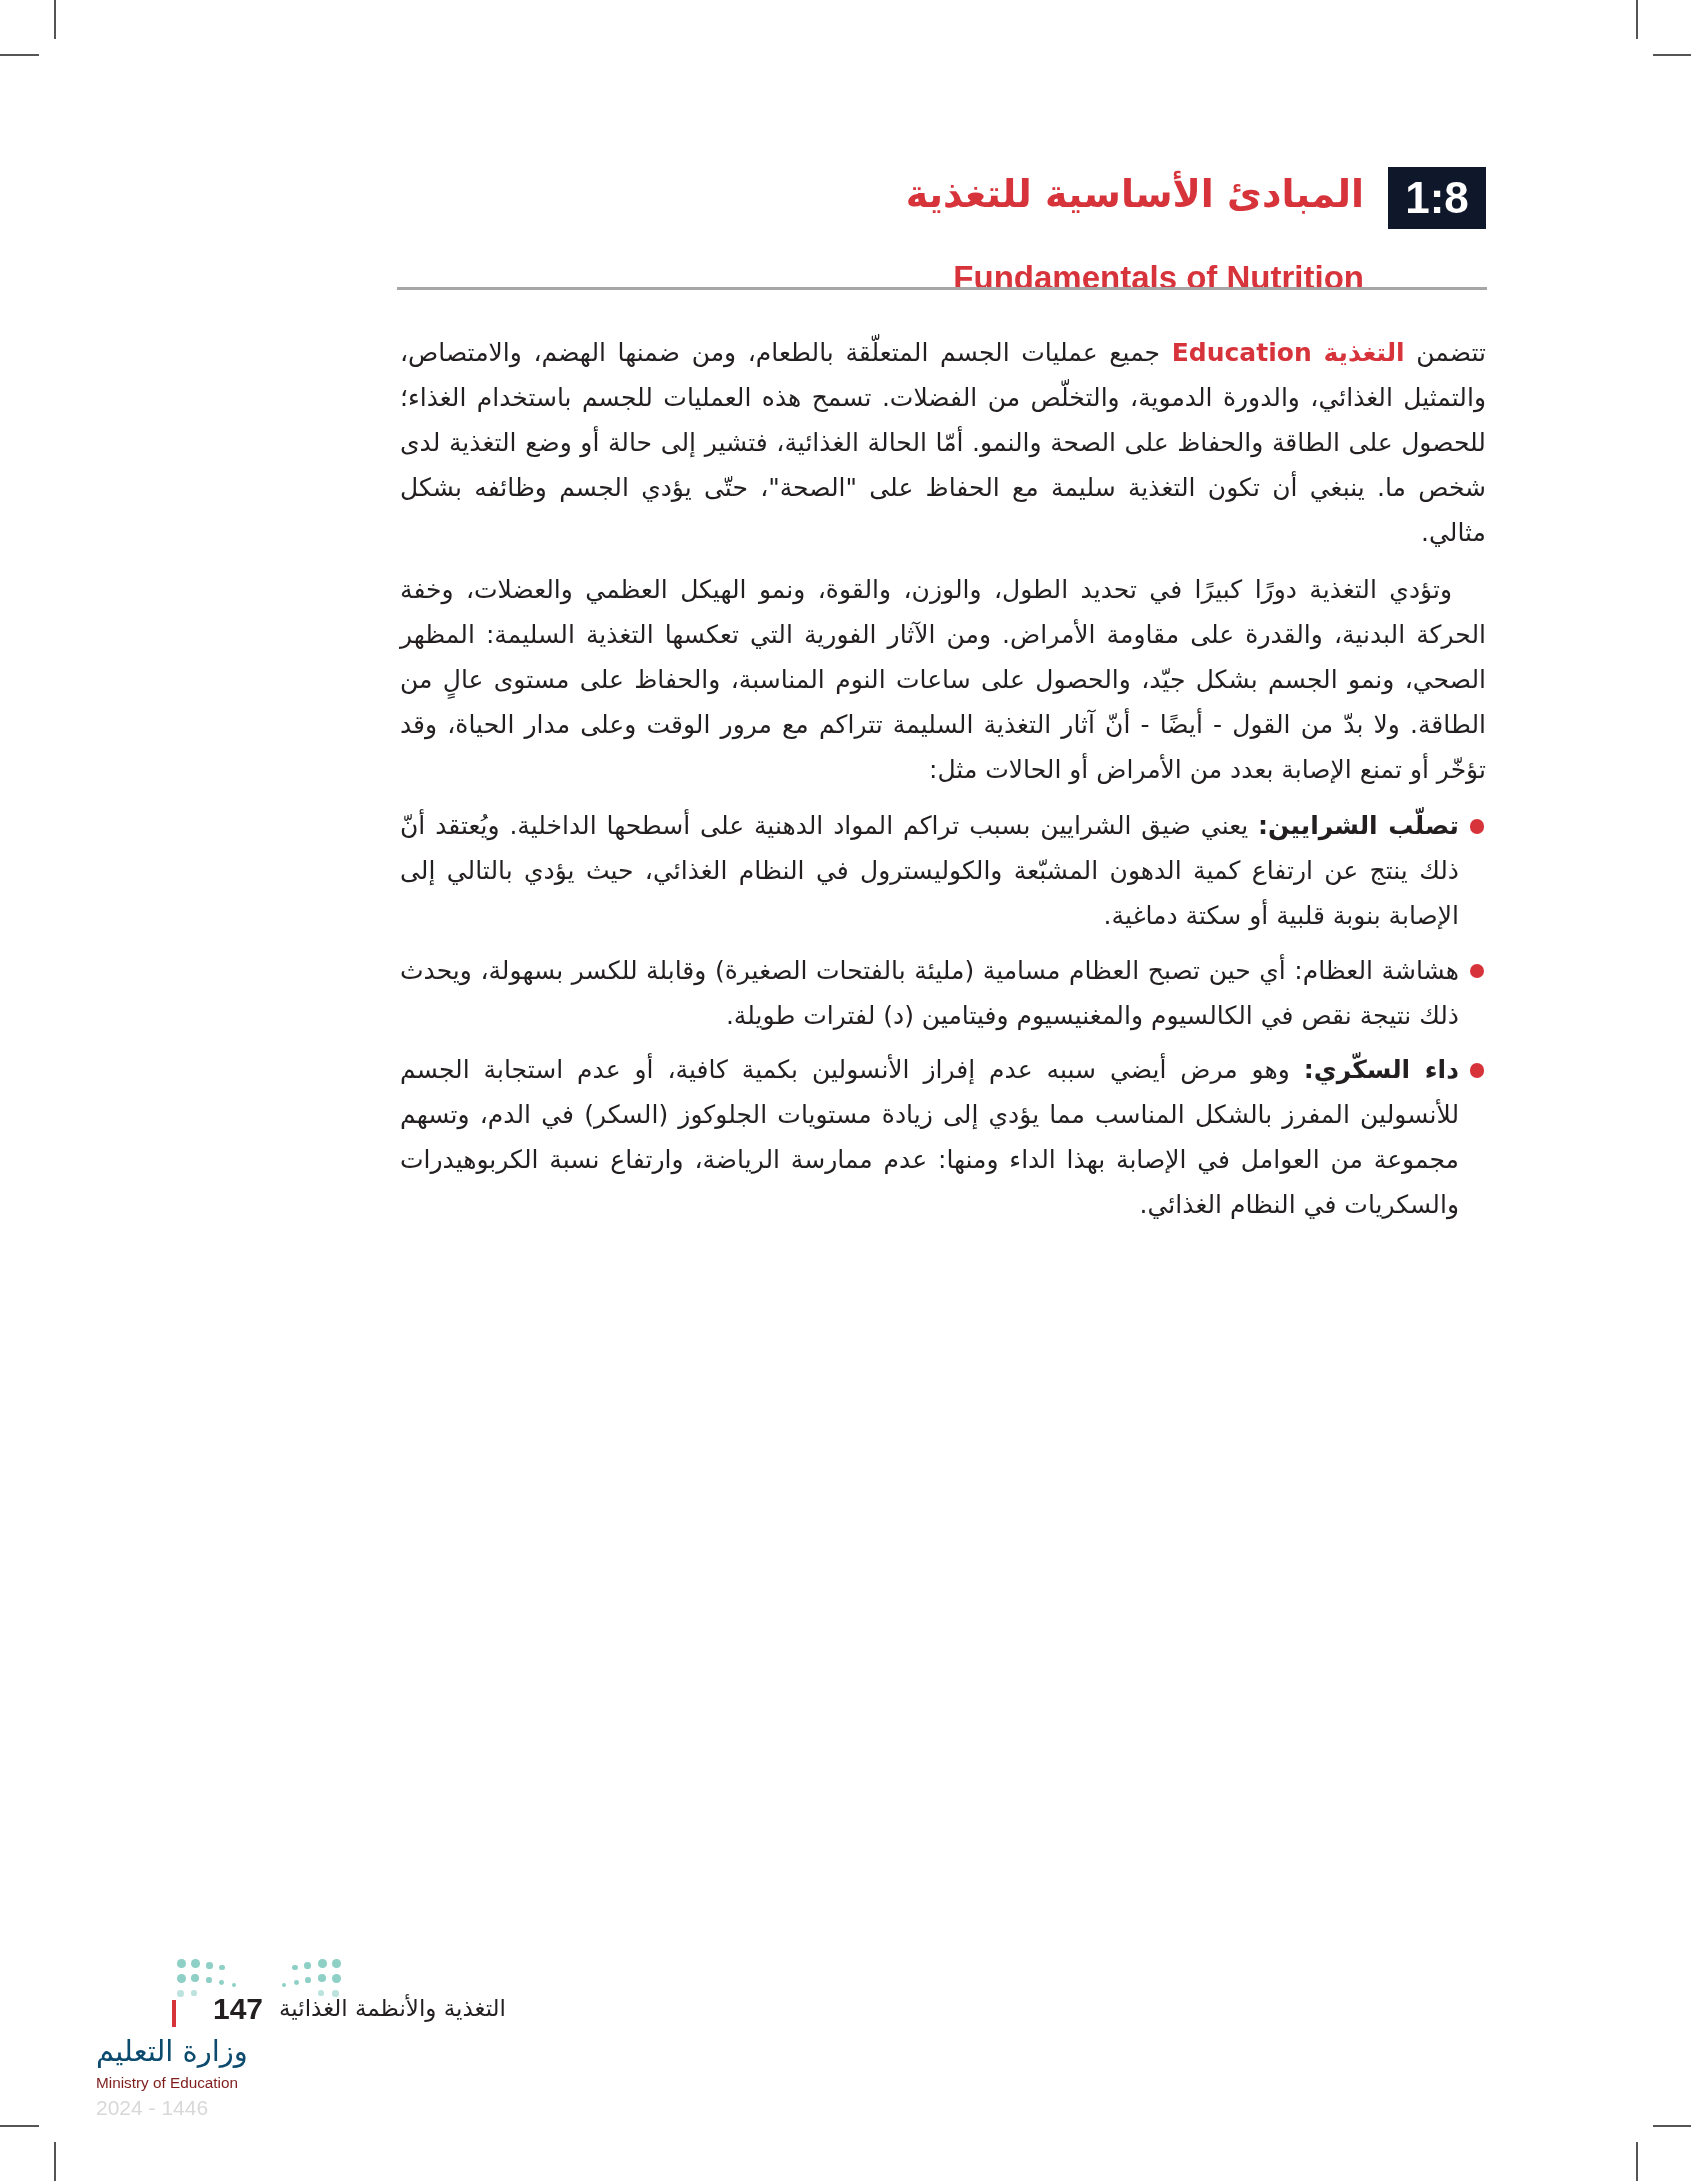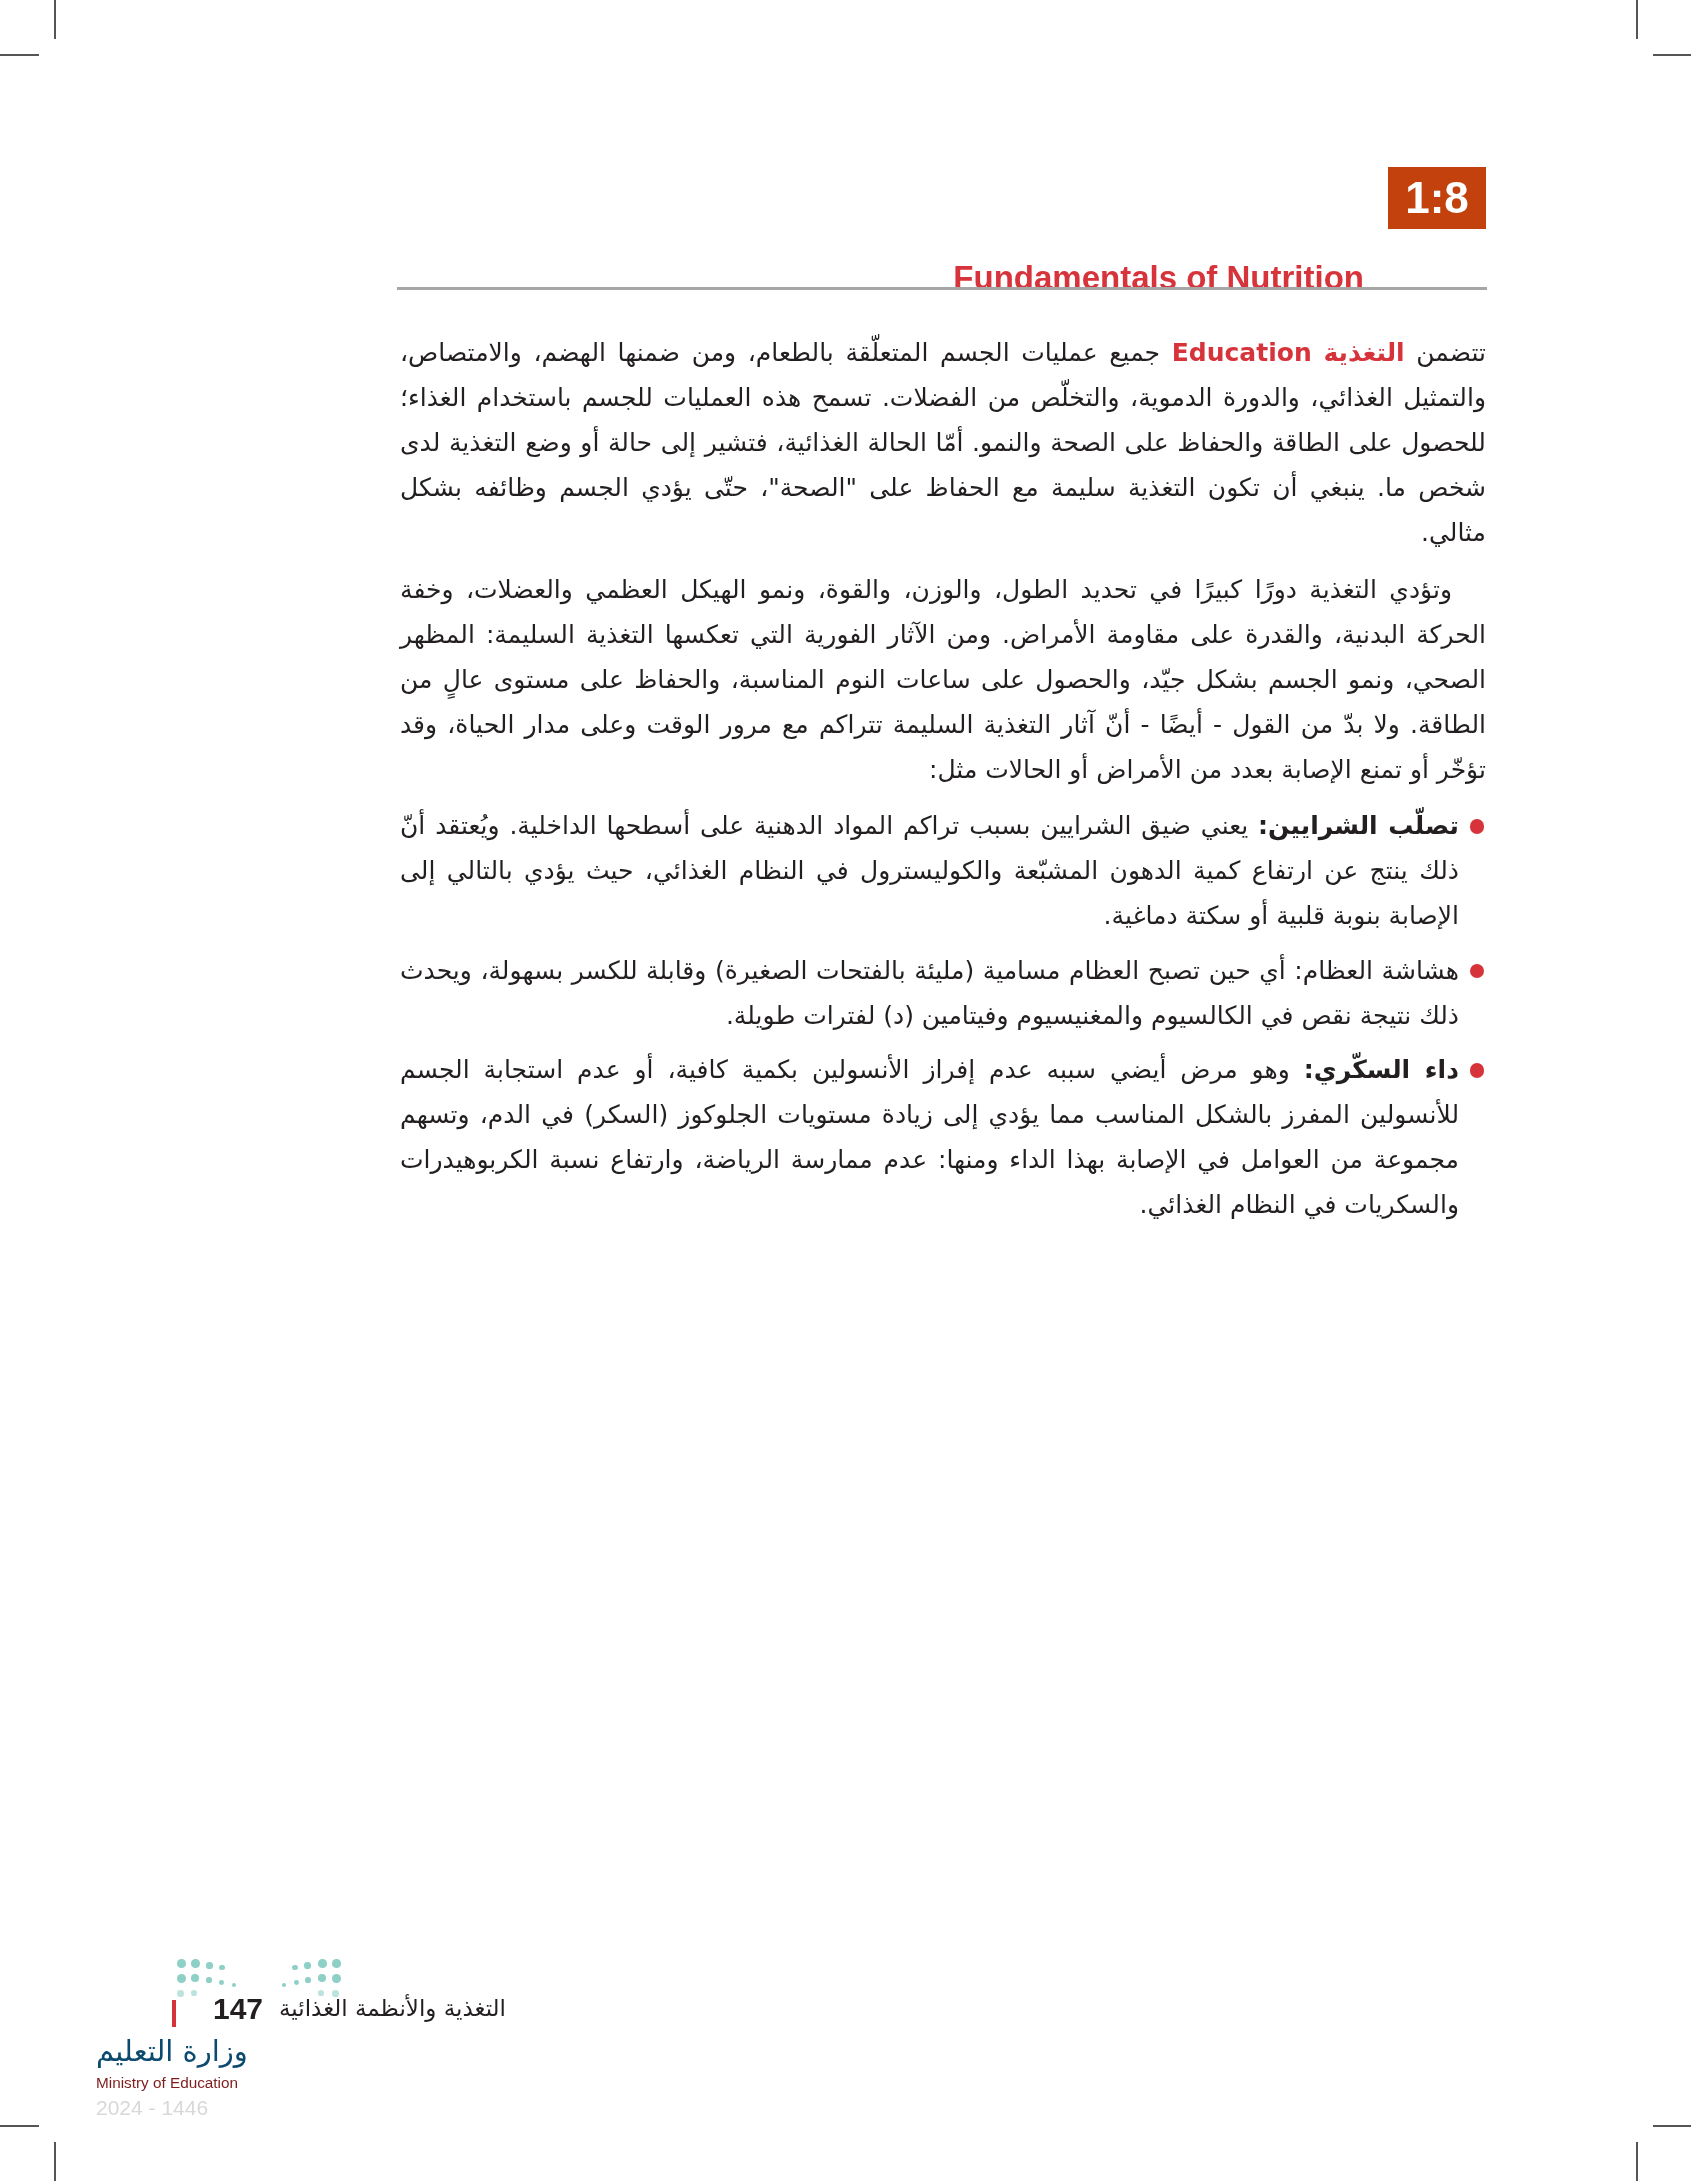--- a/index.html
+++ b/index.html
@@ -8,21 +8,21 @@
       background: #ffffff; color: #231f20;
       font-family: "DejaVu Sans", sans-serif;
     }
     .crop { position: absolute; background: #555; }
     .crop.v { width: 1.9px; height: 39px; }
     .crop.h { height: 1.9px; width: 39px; }
 
     .header { position: absolute; right: 206px; top: 167px; width: 1090px; height: 105px; }
     .badge {
       position: absolute; right: 0; top: 0; width: 98px; height: 62px;
-      background: #c2410c; color: #fff; font-family: "Liberation Sans", sans-serif;
+      background: #0f172a; color: #fff; font-family: "Liberation Sans", sans-serif;
       font-weight: bold; font-size: 44px; line-height: 62px; text-align: center;
     }
     .title-ar {
       position: absolute; right: 122px; top: 1.9px; direction: rtl;
       font-family: "DejaVu Sans", sans-serif; font-weight: bold; font-size: 38px;
       color: #d7333b; line-height: 50px; white-space: nowrap;
     }
     .title-en {
       position: absolute; right: 122px; top: 52px;
       font-family: "Liberation Sans", sans-serif; font-weight: bold; font-size: 33px;
@@ -68,20 +68,21 @@
 <div class="crop h" style="left:0; top:54px;"></div>
 <div class="crop v" style="left:1636px; top:0;"></div>
 <div class="crop h" style="left:1653px; top:54px;"></div>
 <div class="crop h" style="left:0; top:2125px;"></div>
 <div class="crop v" style="left:54px; top:2142px;"></div>
 <div class="crop h" style="left:1653px; top:2125px;"></div>
 <div class="crop v" style="left:1636px; top:2142px;"></div>
 
 <div class="header">
   <div class="badge">1:8</div>
+  <div class="title-ar">المبادئ الأساسية للتغذية</div>
   <div class="title-en">Fundamentals of Nutrition</div>
 </div>
 <div class="divider"></div>
 
 <div class="content">
   <p>
     <span>تتضمن</span>
     <span class="kw">التغذية</span>
     <span class="kw">Education</span>
     <span>جميع عمليات الجسم المتعلّقة بالطعام، ومن ضمنها الهضم، والامتصاص، والتمثيل الغذائي، والدورة الدموية، والتخلّص من الفضلات. تسمح هذه العمليات للجسم باستخدام الغذاء؛ للحصول على الطاقة والحفاظ على الصحة والنمو. أمّا الحالة الغذائية، فتشير إلى حالة أو وضع التغذية لدى شخص ما. ينبغي أن تكون التغذية سليمة مع الحفاظ على "الصحة"، حتّى يؤدي الجسم وظائفه بشكل مثالي.</span>

